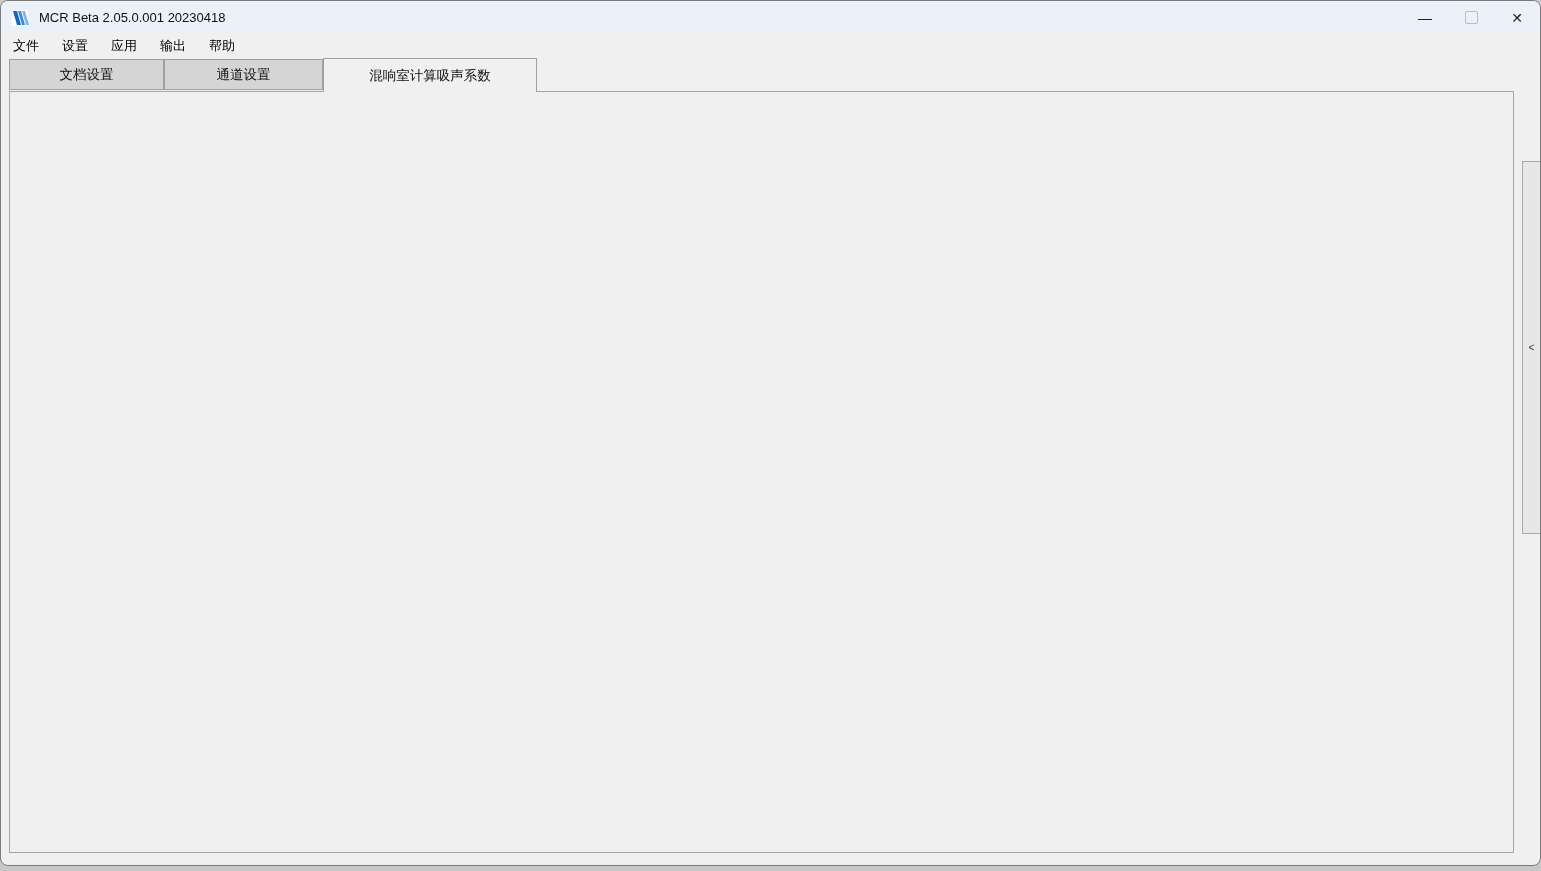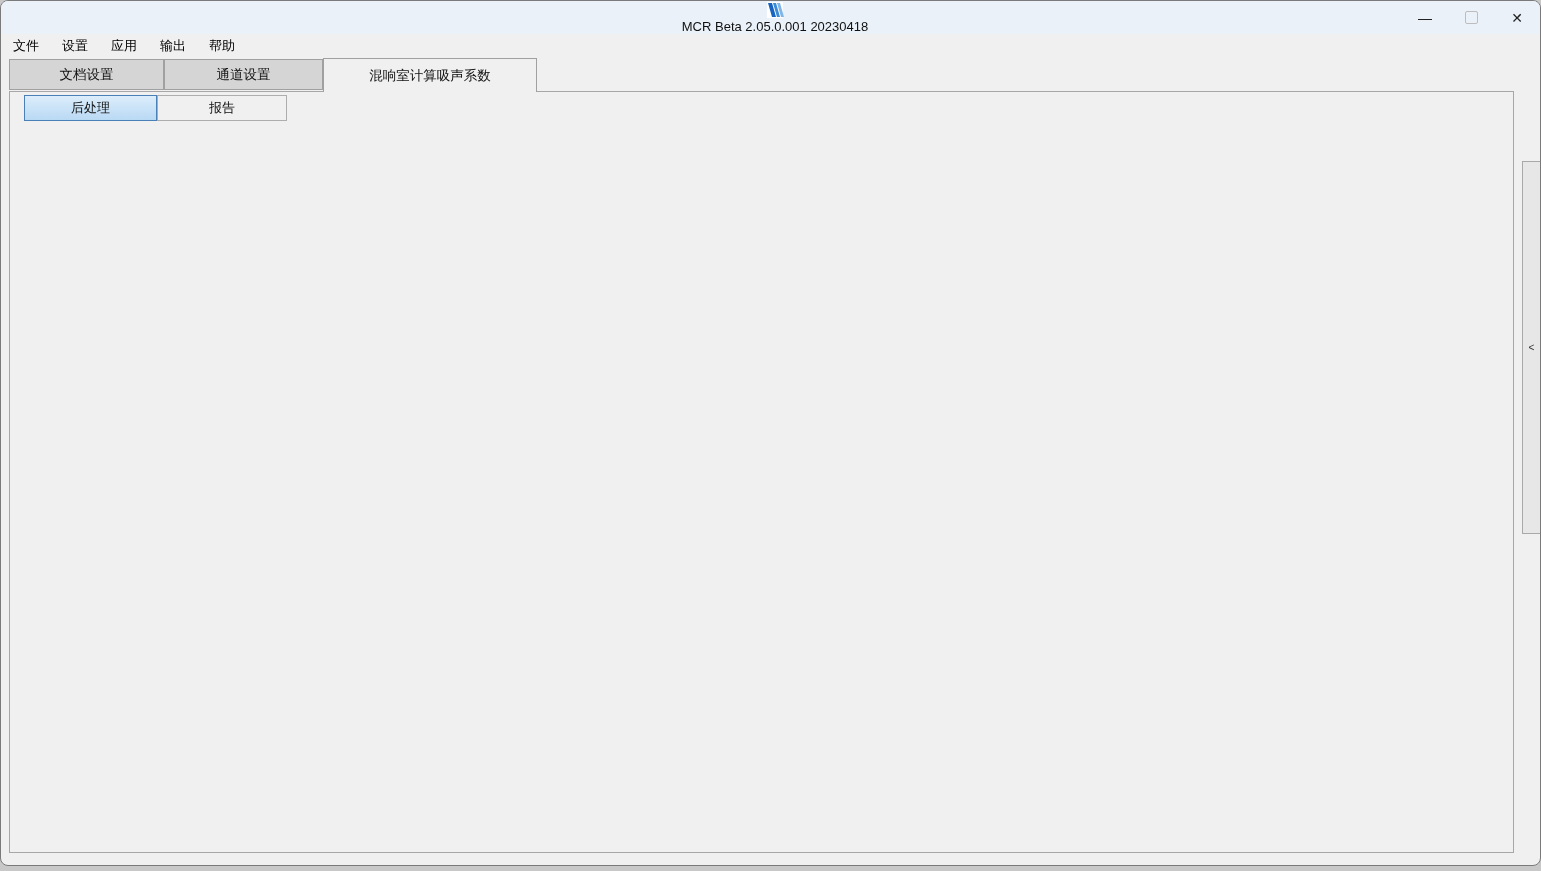--- a/index.html
+++ b/index.html
@@ -1,19 +1,19 @@
 <!DOCTYPE html>
 <html><head>
 <meta charset="utf-8">
 <style>
   html,body{margin:0;padding:0;background:#c8c8c8;font-family:"Liberation Sans","DejaVu Sans",sans-serif;}
   .window{position:relative;width:1541px;height:866px;background:#f0f0f0;border:1px solid #7a7a7a;
           border-radius:8px;overflow:hidden;box-sizing:border-box;}
   
-  .titlebar{position:absolute;left:0;top:0;width:100%;height:33px;background:#eaf1f9;display:flex;align-items:center;flex-direction:column;}
+  .titlebar{position:absolute;left:0;top:0;width:100%;height:33px;background:#eaf1f9;display:flex;align-items:center;}
   .app-icon{width:18px;height:18px;margin-left:11px;display:inline-block;}
   .win-title{font-size:13px;color:#111;margin-left:9px;}
   .wincontrols{position:absolute;right:0;top:0;height:33px;display:flex;align-items:center;}
   .winbtn{width:46px;height:33px;display:flex;align-items:center;justify-content:center;font-size:14px;color:#222;}
   .maxglyph{width:11px;height:11px;border:1.4px solid #bdbdbd;border-radius:2px;display:inline-block;}
   
   .menubar{position:absolute;left:0;top:33px;width:100%;height:23px;background:#f0f0f0;display:flex;align-items:center;padding-left:4px;box-sizing:border-box;}
   .menu-item{font-size:13px;color:#000000;padding:2px 8px;margin-right:7px;}
   
   .tabbar{position:absolute;left:0;top:56px;width:100%;height:35px;}
@@ -119,24 +119,20 @@
     </div>
 
   <div class="tabbar" id="tabbar">
       <div class="tab" style="left: 8px; width: 155px;">文档设置</div>
       <div class="tab" style="left: 163px; width: 159px;">通道设置</div>
       <div class="tab active" style="left: 322px; width: 214px;">混响室计算吸声系数</div>
     </div>
 
   <div class="content"></div>
 
-  <div id="subtabs" style="position: absolute; left: 8px; top: 90px; width: 400px; height: 34px; z-index: 4;">
-      <div class="subtab active" style="left: 15px; width: 133px;">后处理</div>
-      <div class="subtab" style="left: 148px; width: 130px;">报告</div>
-    </div>
 
   <div class="group" style="left:33px;top:136px;width:375px;height:290px;">
     <div class="group-header">混时间结果文件列表</div>
     <div class="filelist" id="filelist">
         <div class="file-item">
           <span class="tree"></span>
           <span class="file-label">Test 1_12_221123142724_RT.txt</span>
         </div>
         <div class="file-item selected">
           <span class="tree"></span>

